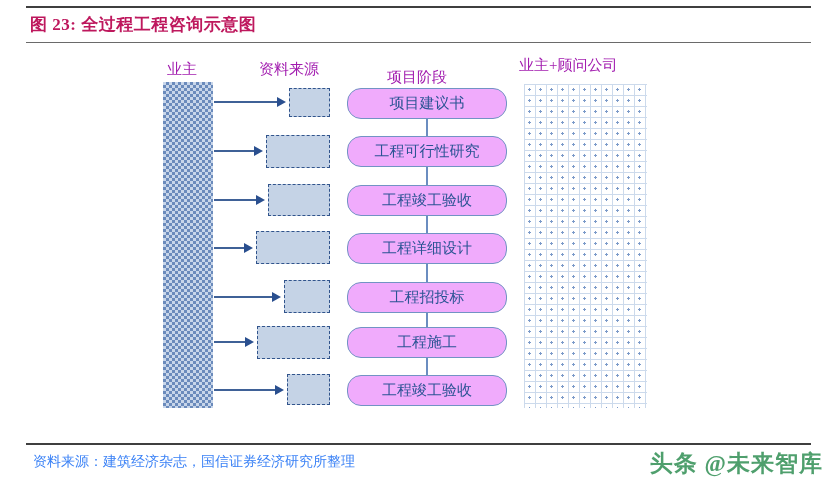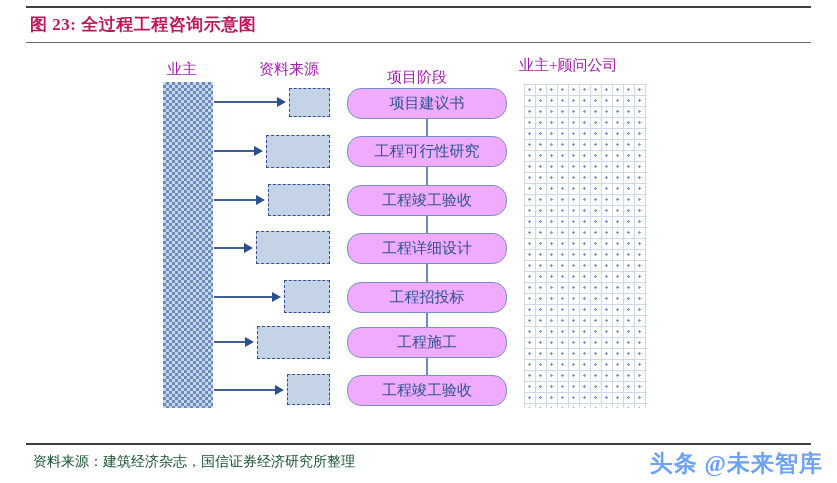--- a/index.html
+++ b/index.html
@@ -126,29 +126,29 @@
   #footer-rule {
     position: absolute;
     left: 26px; top: 443px;
     width: 785px; height: 1.5px;
     background: #3f3f3f;
   }
   #source-note {
     position: absolute;
     left: 33px; top: 453px;
     font-size: 14px;
-    color: #14532d;
+    color: #3b82f6;
     white-space: nowrap;
   }
   #watermark {
     position: absolute;
     right: 14px; top: 448px;
     font-size: 23px;
     font-weight: bold;
-    color: #3b82f6;
+    color: #15803d;
     opacity: 0.75;
     white-space: nowrap;
     letter-spacing: 1px;
   }
 </style>
 </head>
 <body>
 
 <div id="title-rule-top"></div>
 <div id="figure-title">图 23:  全过程工程咨询示意图</div>

